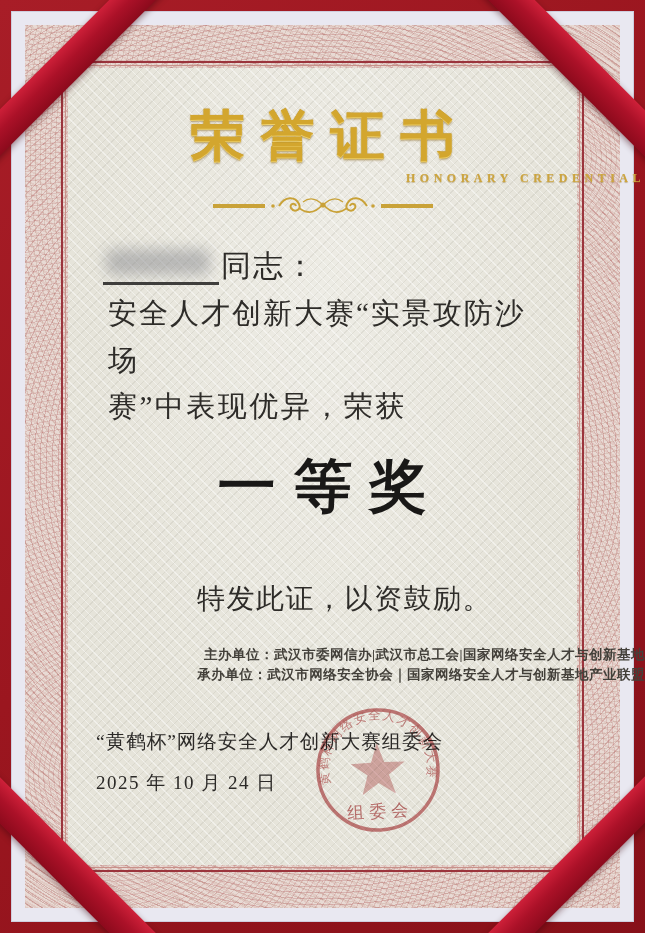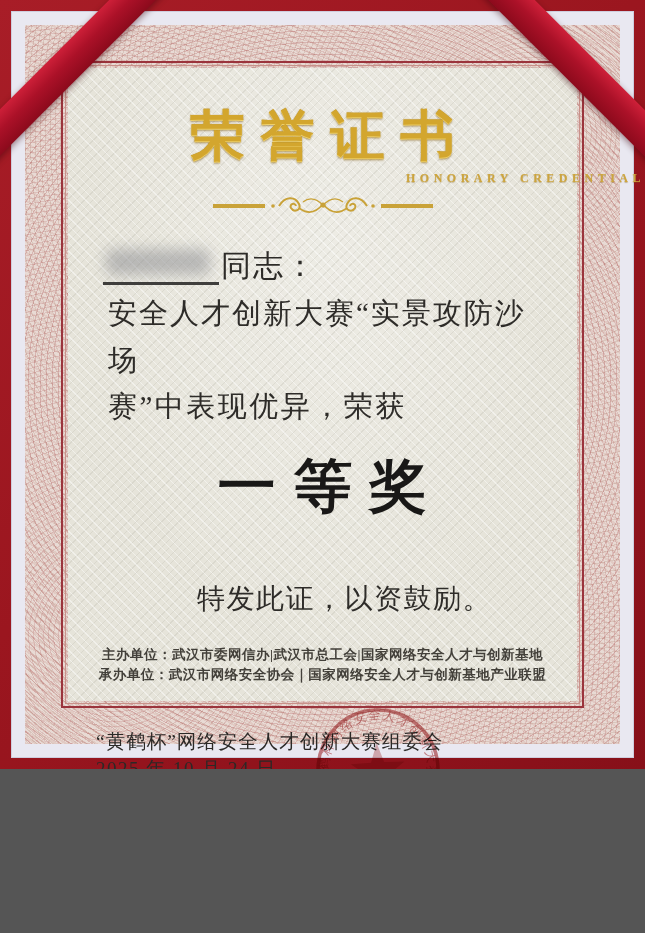--- a/index.html
+++ b/index.html
@@ -1,17 +1,17 @@
 <!DOCTYPE html>
 <html><head>
 <meta charset="utf-8">
 <style>
   html,body{margin:0;padding:0;background:#555;}
   .photo{
-    position:relative;width:645px;height:769px;overflow:hidden;
+    position:relative;width:645px;height:933px;overflow:hidden;
     background:linear-gradient(135deg,#a81d27 0%,#9b161f 45%,#871019 100%);
     font-family:"Liberation Serif","DejaVu Serif",serif;
   }
   
   .mat{position:absolute;inset:11px;background:#e9e8f1;
        box-shadow:inset 0 0 0 1px #cfcede;}
   .guilloche{
     position:absolute;inset:25px;background-color:#e8dad4;
     background-image:
       repeating-radial-gradient(circle at 50% 50%, rgba(178,96,96,.30) 0 1px, rgba(0,0,0,0) 1px 6px),
@@ -67,25 +67,25 @@
   .body-par .l2{letter-spacing:2px;}
   .body-par .l3{letter-spacing:2.5px;}
   .award{
     position:absolute;top:448px;left:0;right:0;text-align:center;z-index:6;
     font-size:58px;font-weight:bold;letter-spacing:18px;padding-left:18px;
     color:#191817;transform:skewX(-3deg);
   }
   .closing{position:absolute;top:580px;left:158px;z-index:6;
     font-size:28px;letter-spacing:1.5px;color:#2e2c29;margin-left:39px;}
   
-  .org-lines{position:absolute;top:645px;left:0;right:0;text-align:center;z-index:6;
+  .org-lines{position:absolute;top:645px;left:0;right:0;text-align:right;z-index:6;
     font-size:13.5px;font-weight:bold;line-height:20px;color:#43403a;letter-spacing:.5px;}
   .sign-block{position:absolute;left:96px;right:0;top:728px;text-align:left;z-index:6;color:#2b2927;}
   .issuer{font-size:19.5px;letter-spacing:1px;}
-  .date{font-size:19px;letter-spacing:1.5px;margin-top:1px;}
+  .date{font-size:19px;letter-spacing:1.5px;margin-top:15px;}
   .stamp{position:absolute;left:313px;top:705px;width:130px;height:130px;z-index:10;
     opacity:.82;mix-blend-mode:multiply;transform:rotate(-3deg);}
 </style>
 </head>
 <body>
 
 <div class="photo">
 
   <div class="mat"></div>
   <div class="guilloche"></div>

